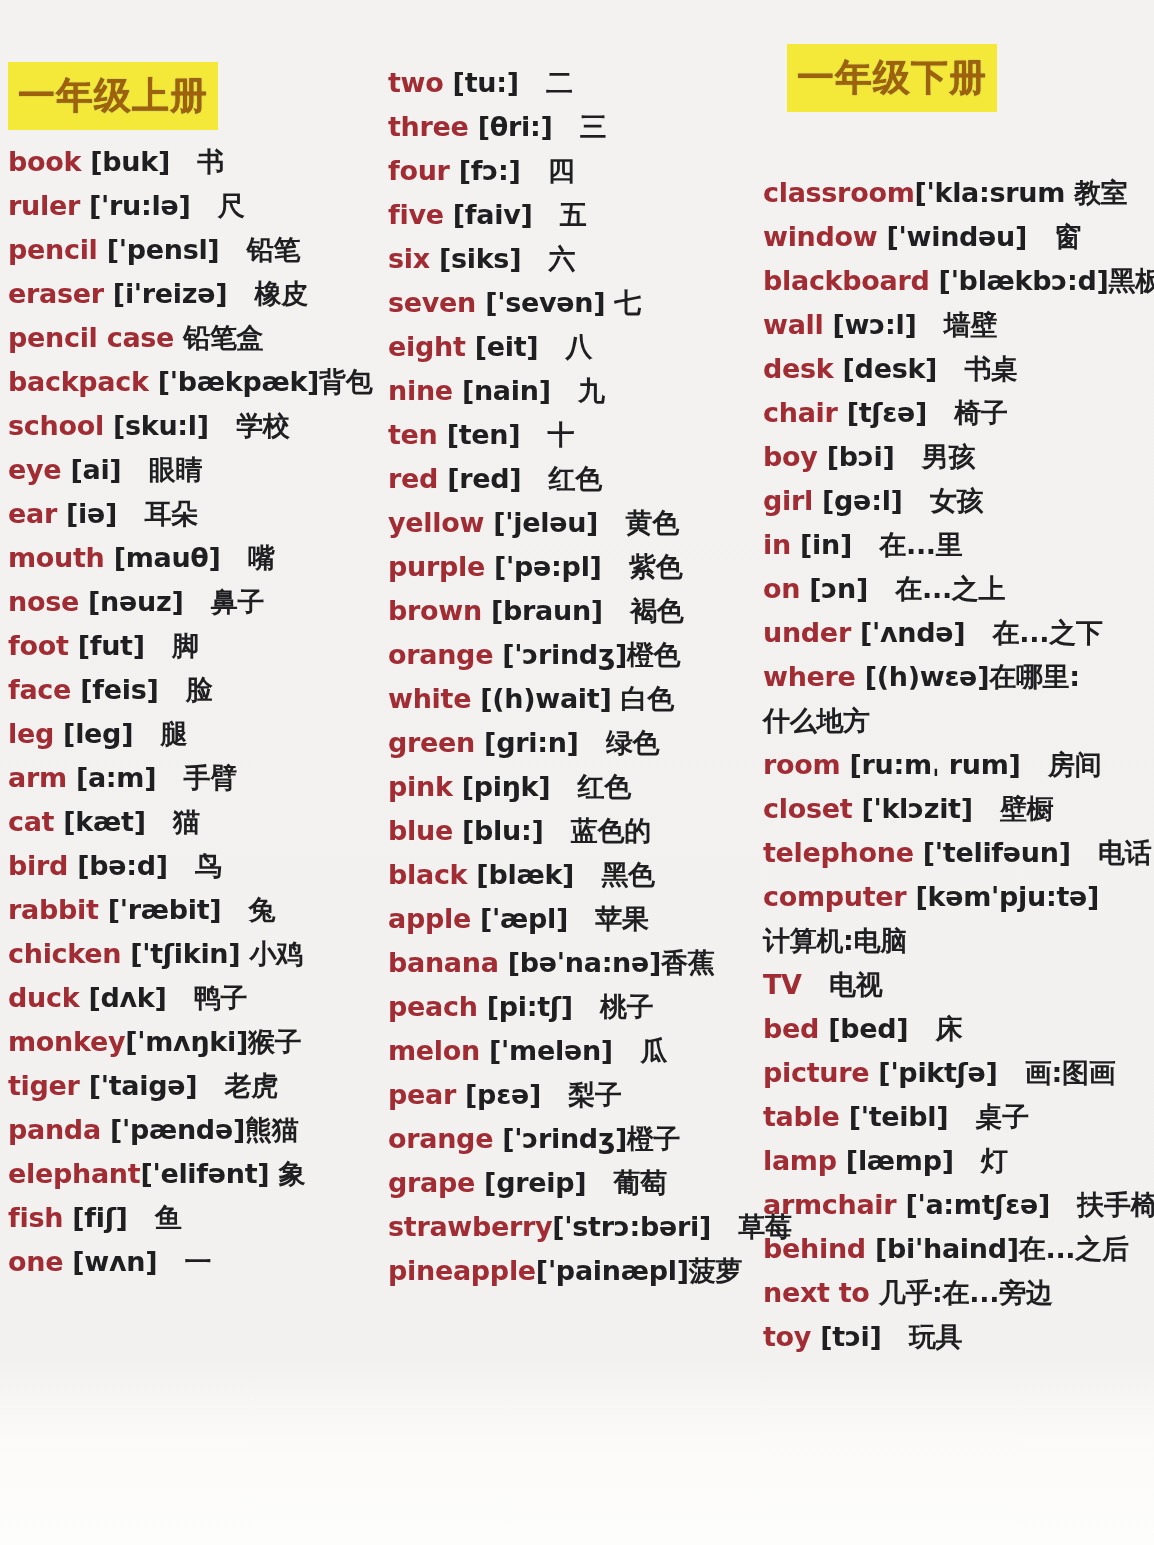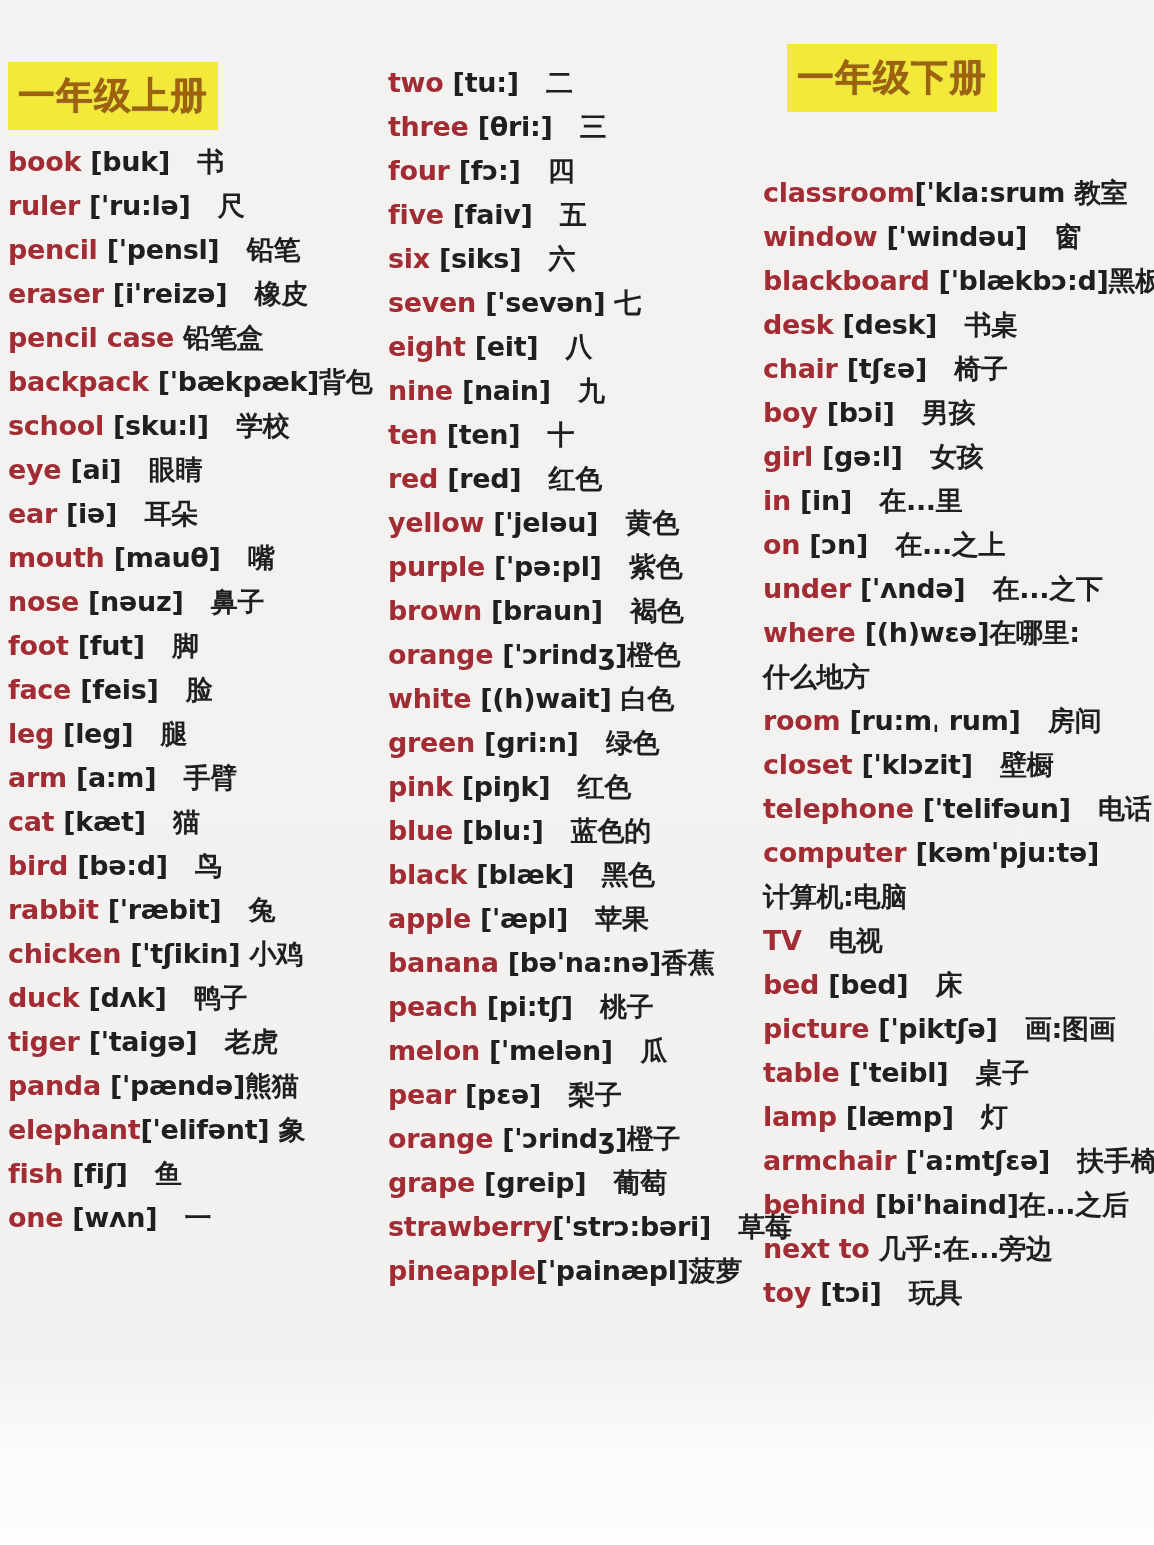--- a/index.html
+++ b/index.html
@@ -78,20 +78,21 @@
       <div class="row"><span class="en">nose</span><span class="rest"> [nəuz]   鼻子</span></div>
       <div class="row"><span class="en">foot</span><span class="rest"> [fut]   脚</span></div>
       <div class="row"><span class="en">face</span><span class="rest"> [feis]   脸</span></div>
       <div class="row"><span class="en">leg</span><span class="rest"> [leg]   腿</span></div>
       <div class="row"><span class="en">arm</span><span class="rest"> [a:m]   手臂</span></div>
       <div class="row"><span class="en">cat</span><span class="rest"> [kæt]   猫</span></div>
       <div class="row"><span class="en">bird</span><span class="rest"> [bə:d]   鸟</span></div>
       <div class="row"><span class="en">rabbit</span><span class="rest"> ['ræbit]   兔</span></div>
       <div class="row"><span class="en">chicken</span><span class="rest"> ['tʃikin] 小鸡</span></div>
       <div class="row"><span class="en">duck</span><span class="rest"> [dʌk]   鸭子</span></div>
+      <div class="row"><span class="en">monkey</span><span class="rest">['mʌŋki]猴子</span></div>
       <div class="row"><span class="en">tiger</span><span class="rest"> ['taigə]   老虎</span></div>
       <div class="row"><span class="en">panda</span><span class="rest"> ['pændə]熊猫</span></div>
       <div class="row"><span class="en">elephant</span><span class="rest">['elifənt] 象</span></div>
       <div class="row"><span class="en">fish</span><span class="rest"> [fiʃ]   鱼</span></div>
       <div class="row"><span class="en">one</span><span class="rest"> [wʌn]   一</span></div>
     </div>
 </div>
 
 <div class="col col2">
   <div class="rows">
@@ -125,20 +126,21 @@
       <div class="row"><span class="en">pineapple</span><span class="rest">['painæpl]菠萝</span></div>
     </div>
 </div>
 
 <div class="col col3">
   <div class="header">一年级下册</div>
   <div class="rows">
       <div class="row"><span class="en">classroom</span><span class="rest">['kla:srum 教室</span></div>
       <div class="row"><span class="en">window</span><span class="rest"> ['windəu]   窗</span></div>
       <div class="row"><span class="en">blackboard</span><span class="rest"> ['blækbɔ:d]黑板</span></div>
+      <div class="row"><span class="en">wall</span><span class="rest"> [wɔ:l]   墙壁</span></div>
       <div class="row"><span class="en">desk</span><span class="rest"> [desk]   书桌</span></div>
       <div class="row"><span class="en">chair</span><span class="rest"> [tʃɛə]   椅子</span></div>
       <div class="row"><span class="en">boy</span><span class="rest"> [bɔi]   男孩</span></div>
       <div class="row"><span class="en">girl</span><span class="rest"> [gə:l]   女孩</span></div>
       <div class="row"><span class="en">in</span><span class="rest"> [in]   在...里</span></div>
       <div class="row"><span class="en">on</span><span class="rest"> [ɔn]   在...之上</span></div>
       <div class="row"><span class="en">under</span><span class="rest"> ['ʌndə]   在...之下</span></div>
       <div class="row"><span class="en">where</span><span class="rest"> [(h)wɛə]在哪里:</span></div>
       <div class="row"><span class="en"></span><span class="rest">什么地方</span></div>
       <div class="row"><span class="en">room</span><span class="rest"> [ru:mˌ rum]   房间</span></div>

